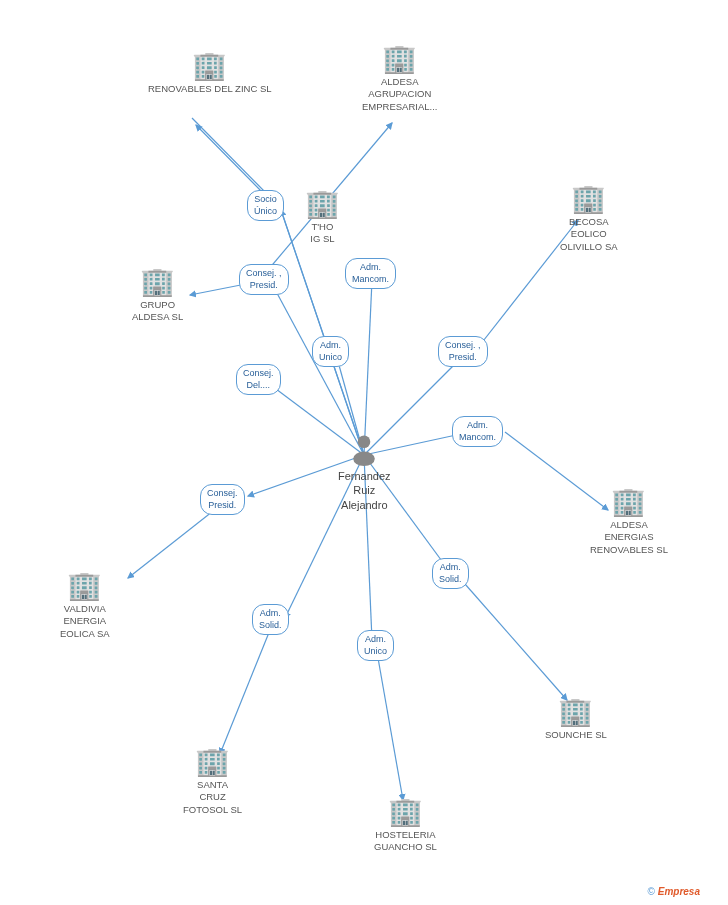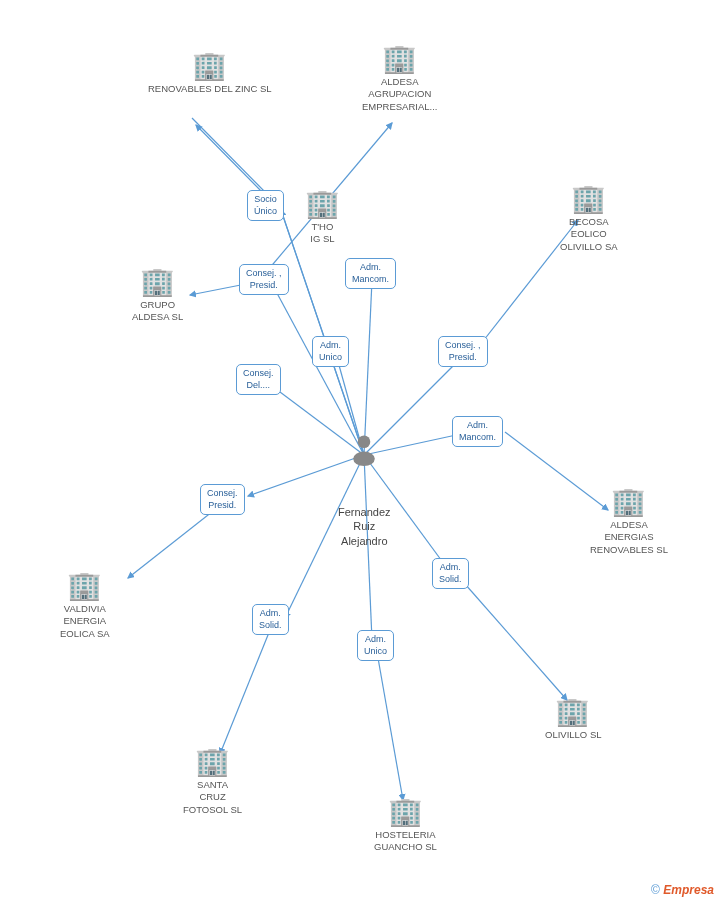--- a/index.html
+++ b/index.html
@@ -49,34 +49,34 @@
     .person-icon {
       width: 36px;
       height: 36px;
       color: #888;
     }
 
     .role-badge {
       position: absolute;
       background: #fff;
       border: 1.5px solid #5b9bd5;
-      border-radius: 5px;
+      border-radius: 12px;
       padding: 3px 6px;
       font-size: 9px;
       color: #2a6099;
       text-align: center;
       line-height: 1.3;
       white-space: nowrap;
     }
 
     .watermark {
       position: absolute;
       bottom: 8px;
-      right: 14px;
-      font-size: 12px;
+      right: 28px;
+      font-size: 10px;
       color: #aaa;
     }
     .watermark span.copy {
       color: #5b9bd5;
     }
     .watermark span.brand {
       color: #e05a2b;
       font-style: italic;
       font-weight: bold;
     }
@@ -164,34 +164,34 @@
   <div class="node-label">ALDESA<br>ENERGIAS<br>RENOVABLES SL</div>
 </div>
 
 <div class="node" style="left:60px; top:572px;">
   <div class="building-icon">🏢</div>
   <div class="node-label">VALDIVIA<br>ENERGIA<br>EOLICA SA</div>
 </div>
 
 <div class="node" style="left:545px; top:698px;">
   <div class="building-icon">🏢</div>
-  <div class="node-label">OLIVILLO SL</div>
+  <div class="node-label">SOUNCHE SL</div>
 </div>
 
 <div class="node" style="left:183px; top:748px;">
   <div class="building-icon">🏢</div>
   <div class="node-label">SANTA<br>CRUZ<br>FOTOSOL SL</div>
 </div>
 
 <div class="node" style="left:374px; top:798px;">
   <div class="building-icon">🏢</div>
   <div class="node-label">HOSTELERIA<br>GUANCHO  SL</div>
 </div>
 
-<div class="node" style="left:338px; top:430px;gap:36px;">
+<div class="node" style="left:338px; top:430px;">
   <svg class="person-icon" viewBox="0 0 40 40" fill="#888">
     <circle cx="20" cy="13" r="7"></circle>
     <ellipse cx="20" cy="32" rx="12" ry="8"></ellipse>
   </svg>
   <div class="node-label" style="font-size:11px; color:#444;">Fernandez<br>Ruiz<br>Alejandro</div>
 </div>
 
 <div class="role-badge" style="left:247px; top:190px;">Socio<br>Único</div>
 <div class="role-badge" style="left:239px; top:264px;">Consej. ,<br>Presid.</div>
 <div class="role-badge" style="left:345px; top:258px;">Adm.<br>Mancom.</div>

